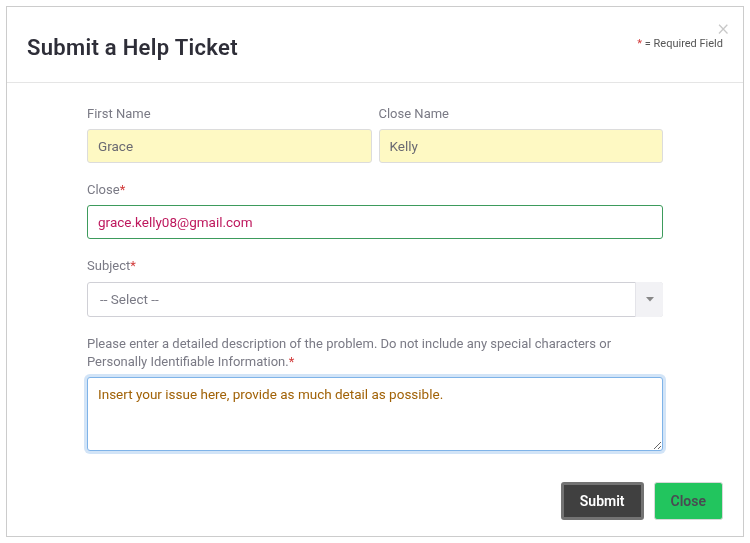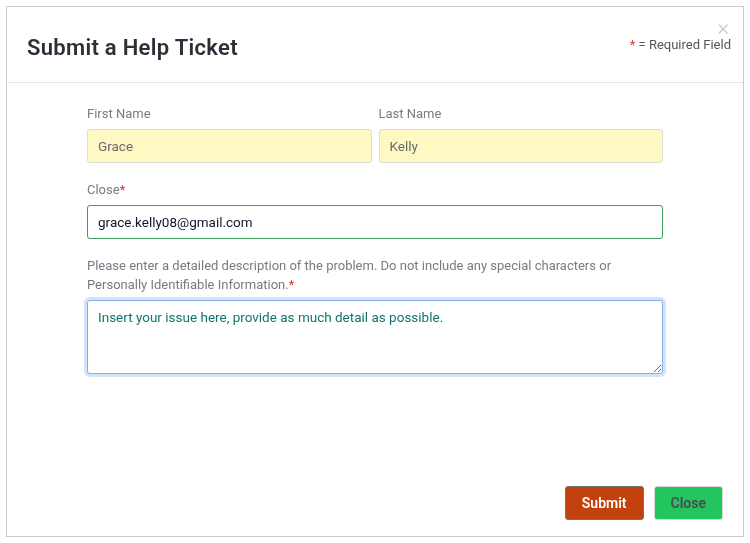--- a/index.html
+++ b/index.html
@@ -40,22 +40,22 @@
       right: 14px;
       font-size: 22px;
       color: #c8c8c8;
       cursor: pointer;
       line-height: 1;
       font-weight: 300;
     }
     .required-hint {
       position: absolute;
       top: 30px;
-      right: 12px;
-      font-size: 13px;
+      right: 20px;
+      font-size: 11px;
       color: #555;
     }
     .required-hint .asterisk {
       color: #d23a3a;
     }
     .modal-body {
       padding: 22px 80px 10px 80px;
       flex: 1;
       overflow: auto;
     }
@@ -80,41 +80,41 @@
     }
     .form-label .req {
       color: #d23a3a;
     }
     .form-control {
       width: 100%;
       padding: 8px 10px;
       font-size: 13.5px;
       border: 1px solid #d0d0d6;
       border-radius: 3px;
-      color: #0f172a;
+      color: #be185d;
       background: #fff;
       font-family: inherit;
     }
     .form-control[disabled] {
       background: #fef9c3;
       color: #6a6a72;
       border-color: #dcdcdc;
     }
     .email-valid {
       border-color: #3d9b5c;
     }
     .textarea-focus {
       border-color: #7fb3e8;
       box-shadow: 0 0 0 3px rgba(127,179,232,0.35);
       outline: none;
     }
     textarea.form-control {
       height: 74px;
       resize: both;
-      color: #0f766e;
+      color: #a16207;
     }
     .select-wrap {
       position: relative;
       width: 100%;
     }
     .select-display {
       width: 100%;
       padding: 8px 32px 8px 12px;
       font-size: 13.5px;
       border: 1px solid #d0d0d6;
@@ -152,23 +152,23 @@
     }
     .btn {
       padding: 8px 16px;
       font-size: 14px;
       font-weight: 600;
       border-radius: 3px;
       cursor: pointer;
       font-family: inherit;
     }
     .btn-primary {
-      background: #c2410c;
+      background: #404040;
       color: #fff;
-      border: 1px solid #737373;
+      border: 3px solid #737373;
     }
     .btn-secondary {
       background: #22c55e;
       color: #4a4a52;
       border: 1px solid #d8d8d8;
     }
   </style>
 </head>
 <body>
 
@@ -181,30 +181,41 @@
     </div>
   </div>
 
   <div class="modal-body">
     <div class="form-row">
       <div class="form-group">
         <label class="form-label">First Name</label>
         <input type="text" class="form-control" disabled="" value="Grace" style="">
       </div>
       <div class="form-group">
-        <label class="form-label">Last Name</label>
+        <label class="form-label">Close Name</label>
         <input type="text" class="form-control" disabled="" value="Kelly" style="">
       </div>
     </div>
 
     <div class="form-group">
       <label class="form-label"><span>Close</span><span class="req">*</span></label>
       <input type="text" class="form-control email-valid" value="grace.kelly08@gmail.com" style="">
     </div>
 
+    <div class="form-group">
+      <label class="form-label"><span>Subject</span><span class="req">*</span></label>
+      <div class="select-wrap">
+        <div class="select-display">-- Select --</div>
+        <div class="select-caret">
+          <svg viewBox="0 0 8 5">
+              <path d="M0 0 L4 4.5 L8 0 Z" fill="#888"></path>
+            </svg>
+        </div>
+      </div>
+    </div>
 
     <div class="form-group">
       <label class="form-label"><span>Please enter a detailed description of the problem. Do not include any special characters or Personally Identifiable Information.</span><span class="req">*</span></label>
       <textarea class="form-control textarea-focus" style="">Insert your issue here, provide as much detail as possible.</textarea>
     </div>
   </div>
 
   <div class="modal-footer">
     <button class="btn btn-primary">Submit</button>
     <button class="btn btn-secondary">Close</button>

